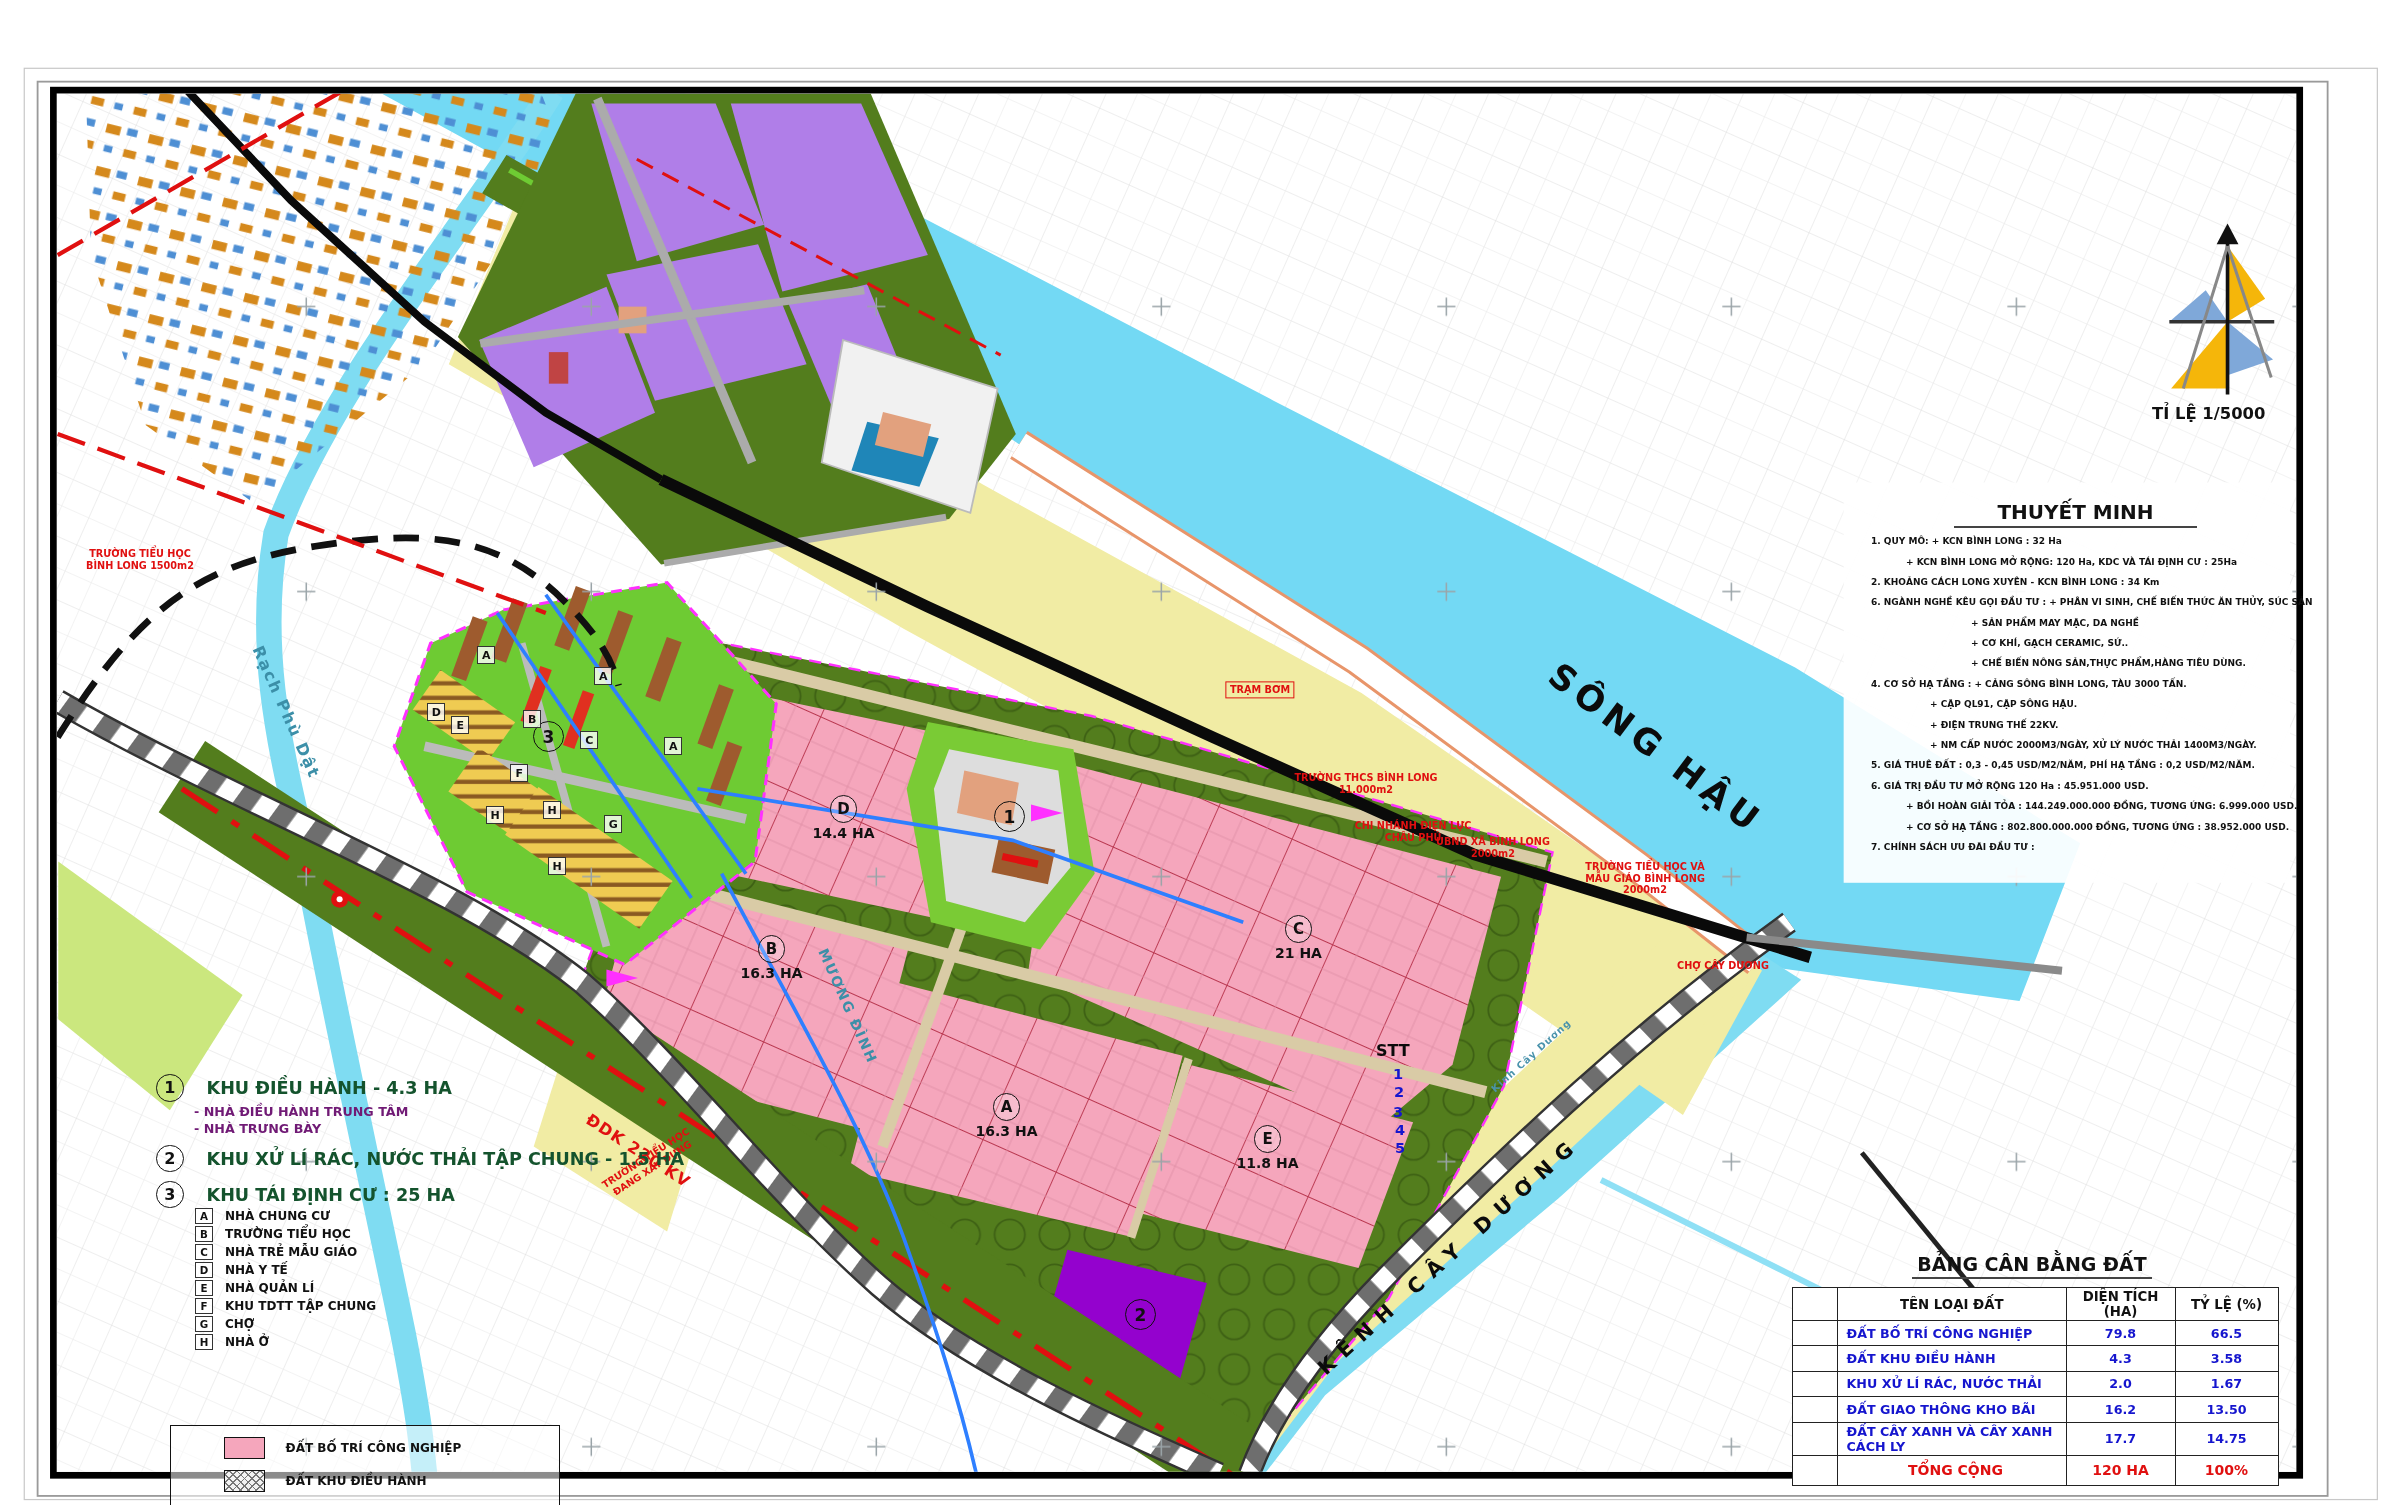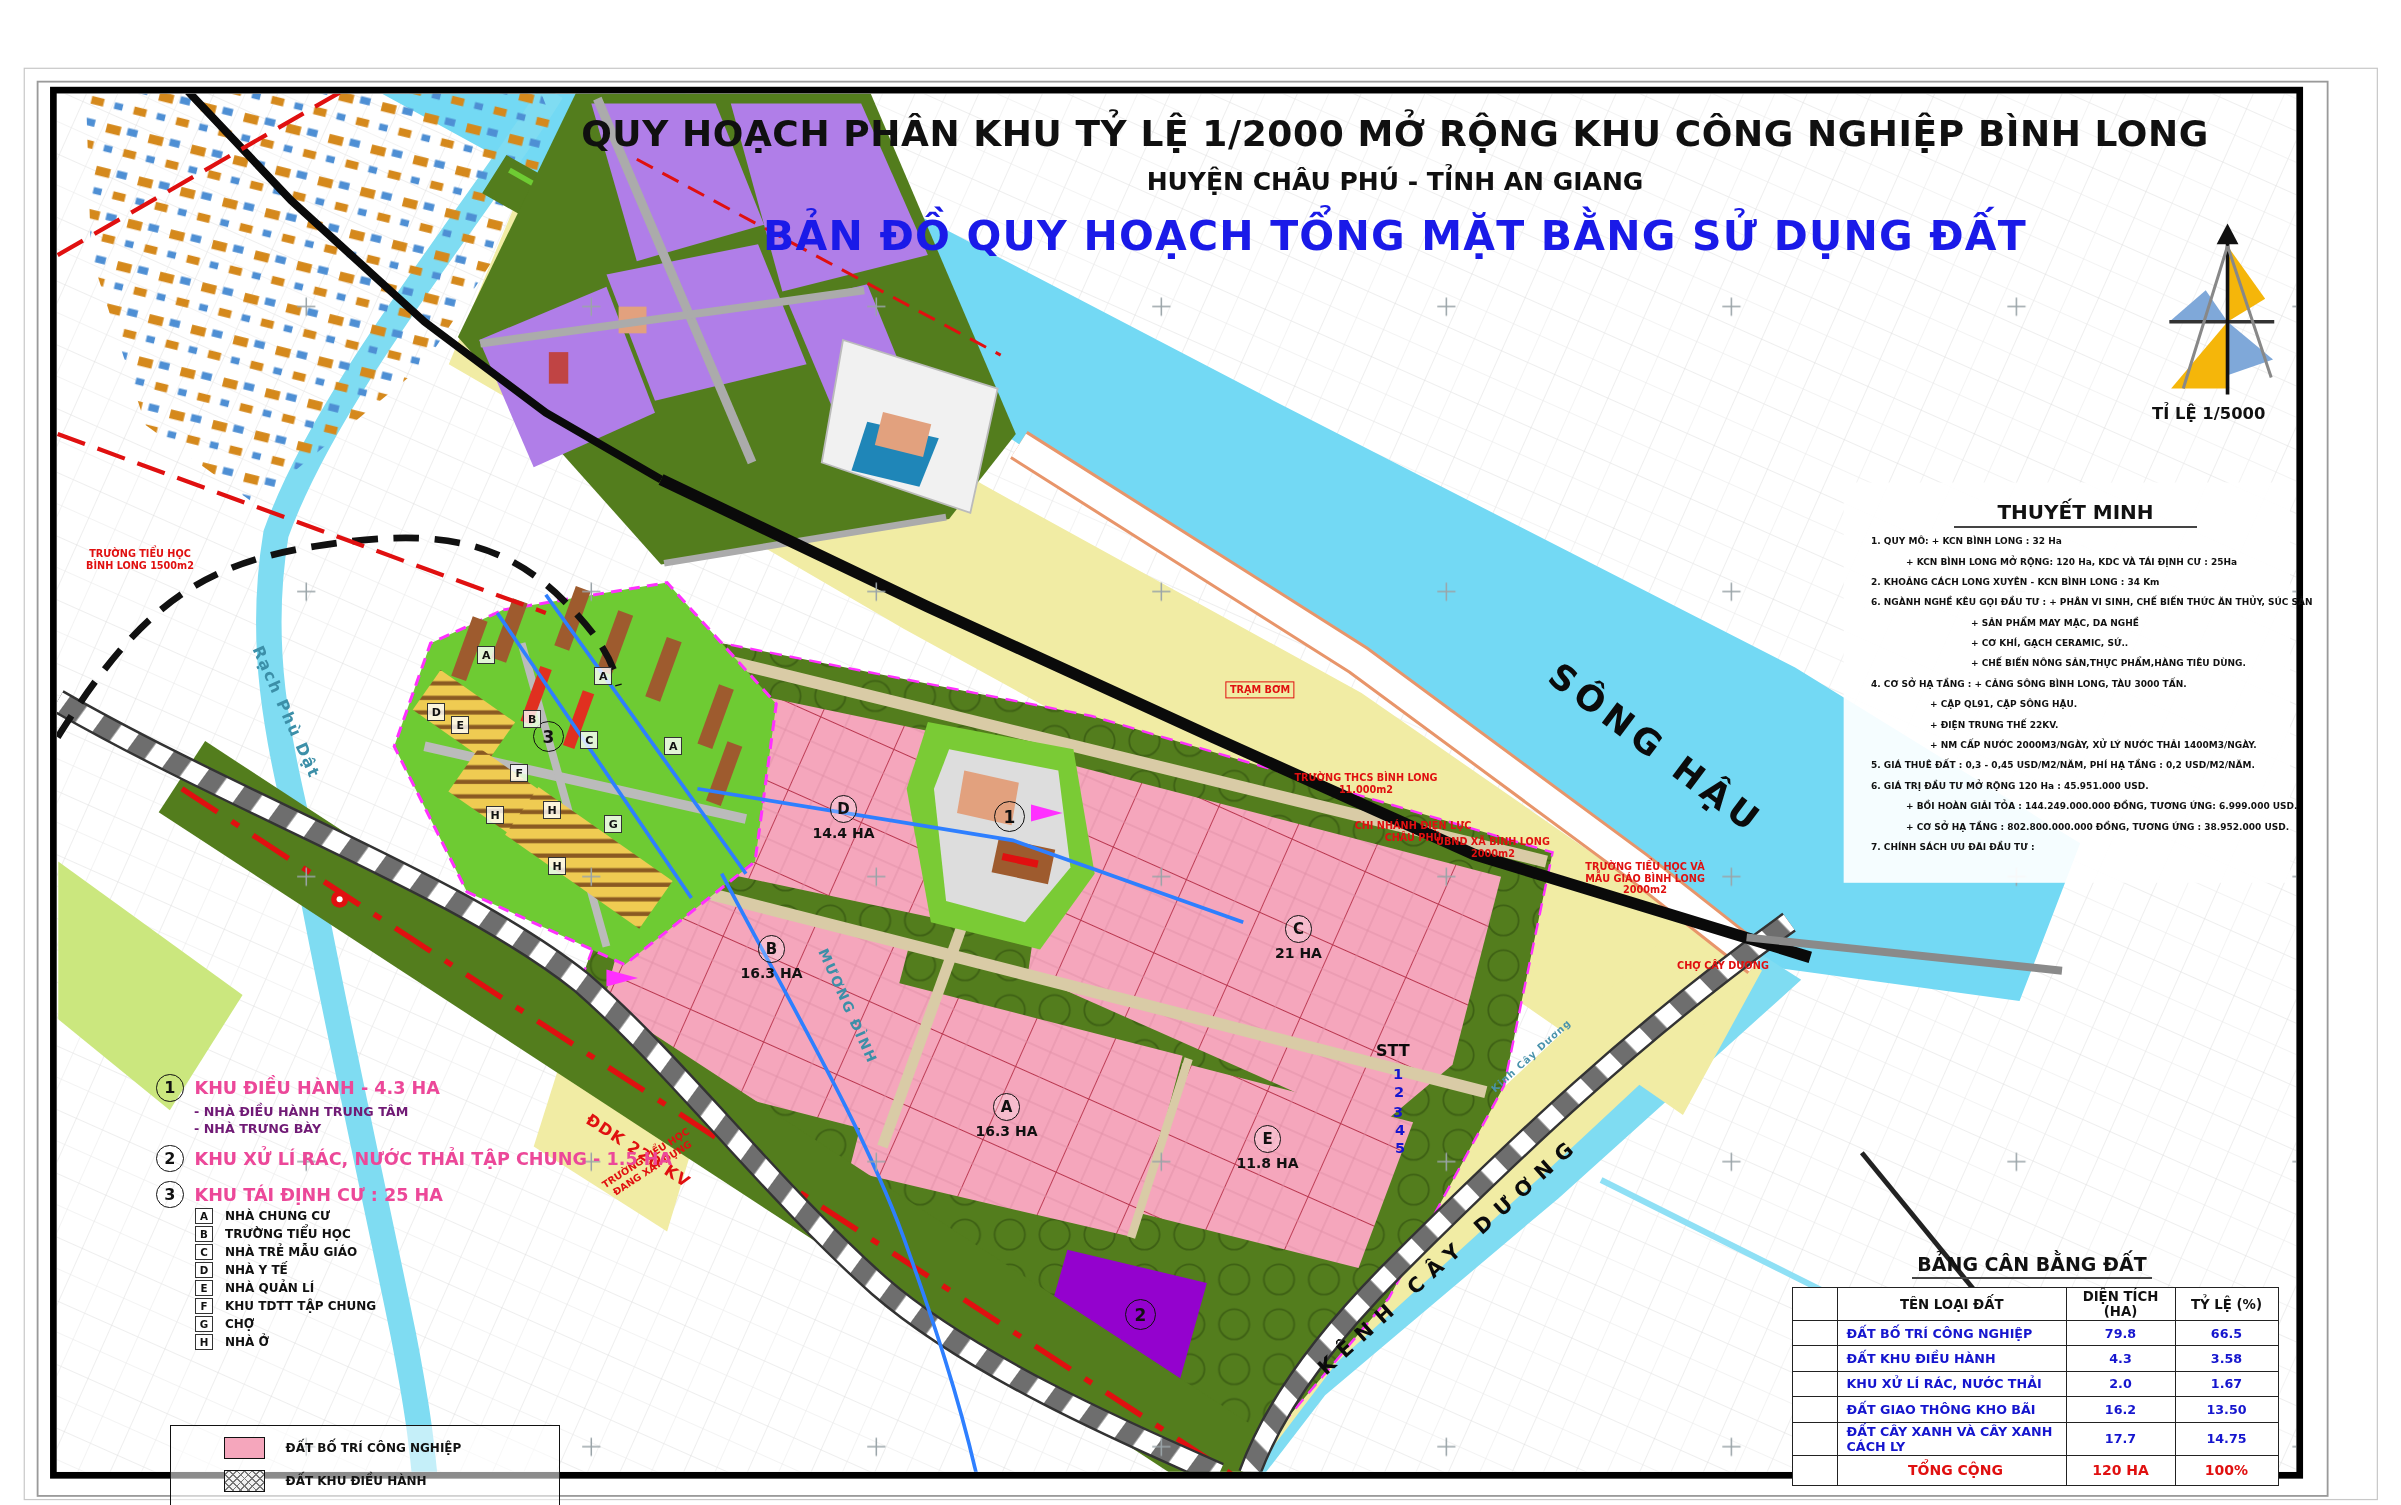--- a/index.html
+++ b/index.html
@@ -30,21 +30,21 @@
   #balance tbody td{height:22.4px;font-size:12.7px;color:#1515CE;}
   #balance tbody td.name{text-align:left;padding-left:8.5px;}
   #balance tr.total td{height:27px;color:#E01010;font-size:14px;}
   #balance{border:1.8px solid #111;}
   
   #legend{left:156px;top:1074px;width:546px;}
   .legend-item{margin-bottom:8.5px;}
   .legend-row{display:flex;align-items:center;}
   .lcirc{display:inline-flex;align-items:center;justify-content:center;width:25.5px;height:25.5px;
          border:1.8px solid #111;border-radius:50%;font-size:16px;font-weight:bold;color:#111;flex:none;}
-  .llabel{font-size:17.6px;font-weight:bold;color:#ec4899;margin-left:11px;white-space:nowrap;}
+  .llabel{font-size:17.6px;font-weight:bold;color:#14532d;margin-left:23px;white-space:nowrap;}
   .lsub{font-size:12.7px;font-weight:bold;color:#701a75;margin:2.4px 0 0 38px;}
   #letters{left:195px;top:1207px;}
   .letter-item{display:flex;align-items:center;height:18px;}
   .lbox{display:inline-flex;align-items:center;justify-content:center;width:16px;height:14px;
         border:1.2px solid #333;background:rgba(255,255,255,.7);font-size:10.3px;font-weight:bold;color:#111;flex:none;}
   .ltext{font-size:12px;font-weight:bold;color:#111;margin-left:12px;white-space:nowrap;}
   #swatchbox{left:170px;top:1425px;width:388px;height:79px;border:1.8px solid #111;background:rgba(255,255,255,.55);}
   .swatch-row{display:flex;align-items:center;margin:11px 0 0 53px;}
   .sw{width:39px;height:20px;border:1.8px solid #111;flex:none;}
   .sw-pink{background:#F5A6BC;}
@@ -269,25 +269,20 @@
       <path d="M3673,650 L3673,385" stroke="#111" stroke-width="6"></path>
       <polygon fill="#111" points="3673,368 3655,402 3691,402"></polygon>
       <path d="M3673,405 L3600,640 M3673,405 L3745,622" stroke="#888" stroke-width="5" fill="none"></path>
     </g>
 
     <rect x="62" y="134" width="3776" height="2332" fill="none" stroke="#9A9A9A" stroke-width="3"></rect>
     <rect x="88" y="148" width="3704" height="2284" fill="none" stroke="#000" stroke-width="11"></rect>
     <rect x="40" y="112" width="3880" height="2360" fill="none" stroke="#C8C8C8" stroke-width="2"></rect>
   </svg>
 
-  <div class="abs" id="title-wrap">
-    <div id="title1">QUY HOẠCH PHÂN KHU TỶ LỆ 1/2000 MỞ RỘNG KHU CÔNG NGHIỆP BÌNH LONG</div>
-    <div id="title2">HUYỆN CHÂU PHÚ - TỈNH AN GIANG</div>
-    <div id="title3">BẢN ĐỒ QUY HOẠCH TỔNG MẶT BẰNG SỬ DỤNG ĐẤT</div>
-  </div>
 
   <div class="abs" id="compass-label">TỈ LỆ 1/5000</div>
 
   <div class="abs" id="notes-title">THUYẾT MINH</div>
   <div>
       <div class="note-line" style="position: absolute; left: 1871px; top: 536px;">1. QUY MÔ: + KCN BÌNH LONG : 32 Ha</div>
       <div class="note-line" style="position: absolute; left: 1906px; top: 557px;">+ KCN BÌNH LONG MỞ RỘNG: 120 Ha, KDC VÀ TÁI ĐỊNH CƯ : 25Ha</div>
       <div class="note-line" style="position: absolute; left: 1871px; top: 577px;">2. KHOẢNG CÁCH LONG XUYÊN - KCN BÌNH LONG : 34 Km</div>
       <div class="note-line" style="position: absolute; left: 1871px; top: 597px;">6. NGÀNH NGHỀ KÊU GỌI ĐẦU TƯ : + PHÂN VI SINH, CHẾ BIẾN THỨC ĂN THỦY, SÚC SẢN</div>
       <div class="note-line" style="position: absolute; left: 1971px; top: 618px;">+ SẢN PHẨM MAY MẶC, DA NGHỀ</div>

